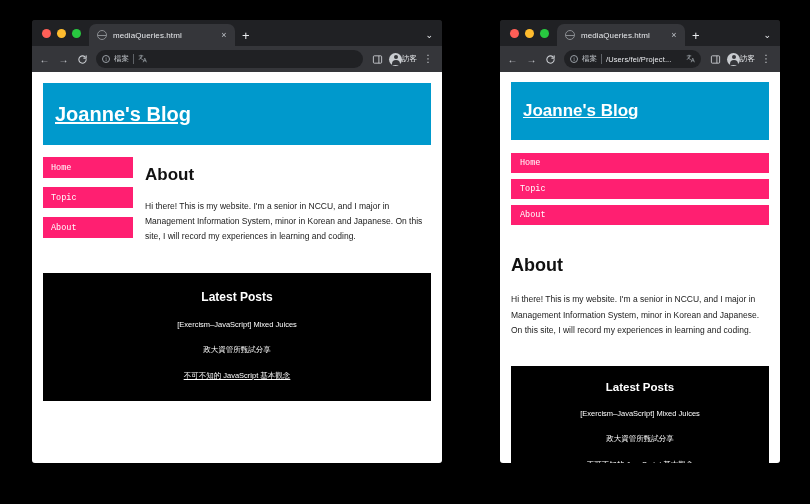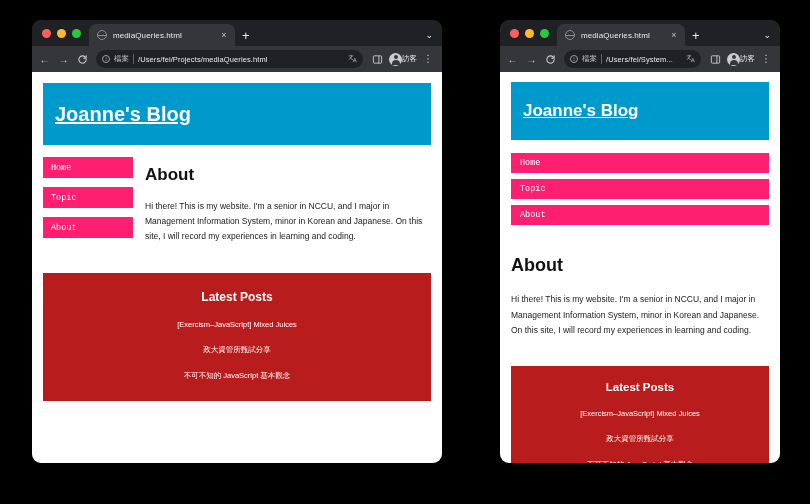--- a/index.html
+++ b/index.html
@@ -8,21 +8,21 @@
     background: #000000;
     font-family: "Liberation Sans", sans-serif;
     overflow: hidden;
   }
   .stage { position: relative; width: 810px; height: 504px; }
 
   
   .window {
     position: absolute;
     background: #202124;
-    border-radius: 9px;
+    border-radius: 3px;
     overflow: hidden;
     box-shadow: 0 2px 14px rgba(0,0,0,0.6);
   }
   .win-desktop { left: 32px; top: 20px; width: 410px; height: 443px; }
   .win-mobile  { left: 500px; top: 20px; width: 280px; height: 443px; }
 
   
   .tabstrip {
     position: relative;
     height: 26px;
@@ -180,35 +180,35 @@
 
   .about-title { color: #111111; font-weight: bold; }
   .win-desktop .about-title { font-size: 17px; margin-bottom: 14px; }
   .win-mobile  .about-title { font-size: 18px; margin-bottom: 16px; }
 
   .about-body { color: #1a1a1a; }
   .win-desktop .about-body { font-size: 8.5px; line-height: 1.75; }
   .win-mobile  .about-body { font-size: 8.5px; line-height: 1.85; }
 
   .posts-box {
-    background: #b91c1c;
+    background: #000000;
     color: #ffffff;
     text-align: center;
   }
   .win-desktop .posts-box { margin: 26px 0 0 0; padding: 17px 10px 20px; }
   .win-mobile  .posts-box { margin: 27px 0 0 0; padding: 15px 10px 20px; }
 
   .posts-title { font-weight: bold; }
   .win-desktop .posts-title { font-size: 12px; margin-bottom: 15px; }
   .win-mobile  .posts-title { font-size: 11.5px; margin-bottom: 14px; }
 
   .post-link { display: block; margin-top: 16px; }
   .win-desktop .post-link { font-size: 7.5px; margin-bottom: 13px; }
   .win-mobile  .post-link { font-size: 7.5px; margin-bottom: 13px; }
-  .post-link:last-child { margin-bottom: 0; }
+  .post-link:last-child { margin-bottom: 0; text-decoration: underline; }
 </style>
 </head>
 <body>
 
 <div class="stage">
 
   <div class="window win-desktop">
 
     <div class="tabstrip">
       <div class="traffic">
@@ -232,21 +232,20 @@
       <span class="tb-btn">
         <svg width="11" height="11" viewBox="0 0 24 24" fill="none" stroke="#c9ccd0" stroke-width="2.4" stroke-linecap="round">
           <path d="M20 12a8 8 0 1 1-2.5-5.8"></path>
             <path d="M20 4v5h-5"></path>
         </svg>
       </span>
       <div class="omnibox">
         <span class="omni-info">i</span>
         <span class="omni-scheme">檔案</span>
         <span class="omni-sep"></span>
-        <span class="omni-url">/Users/fei/Projects/mediaQueries.html</span>
         <span class="omni-translate">
           <svg width="9" height="9" viewBox="0 0 24 24" fill="none" stroke="#9aa0a6" stroke-width="2" stroke-linecap="round">
             <path d="M3 5h10M8 3v2M10 5c0 5-3 8-7 9M6 9c1 3 3 5 6 6"></path>
               <path d="M14 21l4-10 4 10M15.5 18h5"></path>
           </svg>
         </span>
       </div>
       <span class="tb-btn">
         <svg width="11" height="11" viewBox="0 0 24 24" fill="none" stroke="#c9ccd0" stroke-width="2">
           <rect x="3" y="4" width="18" height="16" rx="2"></rect>
@@ -323,21 +322,21 @@
       <span class="tb-btn">
         <svg width="11" height="11" viewBox="0 0 24 24" fill="none" stroke="#c9ccd0" stroke-width="2.4" stroke-linecap="round">
           <path d="M20 12a8 8 0 1 1-2.5-5.8"></path>
             <path d="M20 4v5h-5"></path>
         </svg>
       </span>
       <div class="omnibox">
         <span class="omni-info">i</span>
         <span class="omni-scheme">檔案</span>
         <span class="omni-sep"></span>
-        <span class="omni-url">/Users/fei/System...</span>
+        <span class="omni-url">/Users/fei/Project...</span>
         <span class="omni-translate">
           <svg width="9" height="9" viewBox="0 0 24 24" fill="none" stroke="#9aa0a6" stroke-width="2" stroke-linecap="round">
             <path d="M3 5h10M8 3v2M10 5c0 5-3 8-7 9M6 9c1 3 3 5 6 6"></path>
               <path d="M14 21l4-10 4 10M15.5 18h5"></path>
           </svg>
         </span>
       </div>
       <span class="tb-btn">
         <svg width="11" height="11" viewBox="0 0 24 24" fill="none" stroke="#c9ccd0" stroke-width="2">
           <rect x="3" y="4" width="18" height="16" rx="2"></rect>

